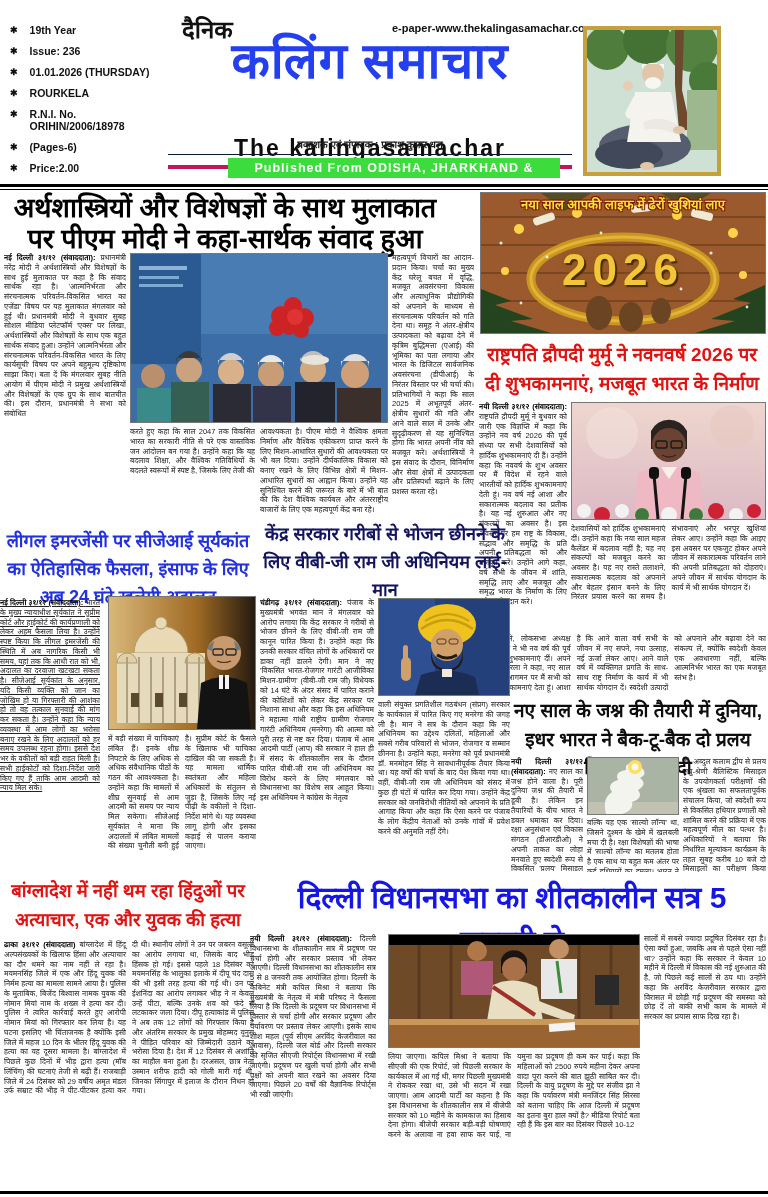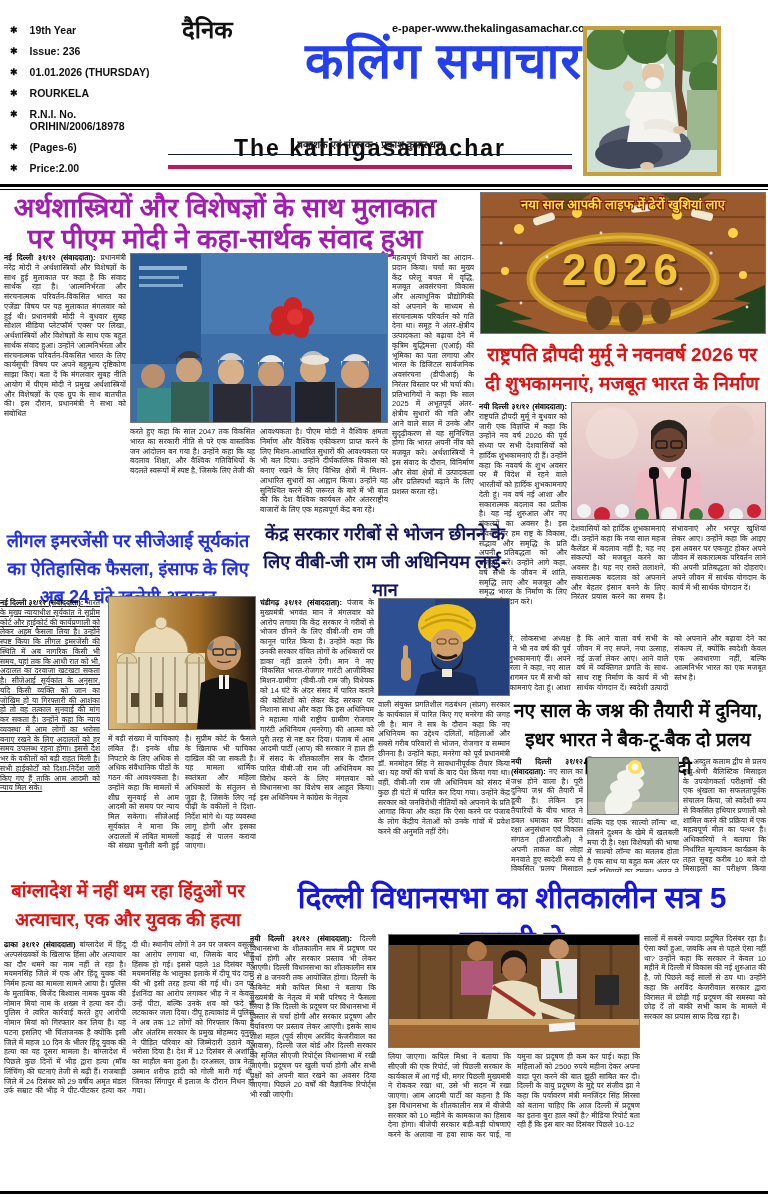--- a/index.html
+++ b/index.html
@@ -4,29 +4,29 @@
 <style>
   html,body{margin:0;padding:0;background:#e9e9e9;}
   .page{position:relative;width:768px;height:1197px;background:#ffffff;margin:0 auto;
         font-family:"Liberation Sans",sans-serif;color:#1b1b1b;overflow:hidden;}
   .abs{position:absolute;}
   
   .info-item{display:flex;align-items:flex-start;margin-bottom:9px;font-size:10.5px;font-weight:bold;color:#111;}
   .info-bullet{font-size:9px;margin-right:12px;margin-top:1px;}
   .epaper{font-size:11px;font-weight:bold;color:#111;}
   .dainik{font-size:24px;font-weight:bold;color:#111;}
-  .masthead{font-size:50px;line-height:1.35;font-weight:800;color:#2440ee;text-align:right;letter-spacing:1px;}
+  .masthead{font-size:50px;line-height:1.35;font-weight:800;color:#2440ee;text-align:center;letter-spacing:1px;}
   .mast-en{font-size:23px;font-weight:800;letter-spacing:2px;color:#0d0d0d;text-align:center;
            border-bottom:4px solid #be185d;padding-bottom:3px;margin-top:31px;}
   .publisher{font-size:10px;font-weight:bold;text-align:center;border-bottom:1px solid #0f172a;padding-bottom:3px;}
   .banner{background:#3ddc3d;color:#ffffff;font-weight:bold;font-size:12.5px;text-align:center;line-height:20px;height:20px;letter-spacing:1px;}
   .rule{background:#000;}
   
   .hl{font-weight:800;text-align:center;}
-  .hl-main{font-size:27px;line-height:1.15;color:#a21caf;text-align:center;}
+  .hl-main{font-size:27px;line-height:1.15;color:#000000;text-align:center;}
   .hl-red{color:#e01212;}
   .hl-blue{color:#2230e0;}
   .hl-navy{color:#14145e;}
   .hl-bigblue{color:#1515e6;}
   
   .col{font-size:7.5px;line-height:1.3;text-align:justify;color:#222;overflow:hidden;}
   .col b{color:#000;}
   .cols2{column-count:2;column-gap:6px;}
   .cols3{column-count:3;column-gap:6px;}
   .photo{border:1px solid #777;box-sizing:border-box;overflow:hidden;background:#ccc;}
@@ -71,20 +71,21 @@
         <span class="info-bullet">✱</span>
         <span>Price:2.00</span>
       </div>
   </div>
 
   <div class="abs epaper" style="left:392px;top:22px;">e-paper-www.thekalingasamachar.com</div>
   <div class="abs dainik" style="left:182px;top:12px;">दैनिक</div>
   <div class="abs masthead" style="left:158px;top:28px;width:424px;">कलिंग समाचार</div>
   <div class="abs mast-en" style="left:168px;top:104px;width:404px;">The kalingasamachar</div>
   <div class="abs publisher" style="left:168px;top:137px;width:404px;">प्रकाशक एवं संपादक : प्रकाश कुमार धल</div>
+  <div class="abs banner" style="left:228px;top:158px;width:332px;">Published From ODISHA, JHARKHAND &amp; CHHATTISHGARH</div>
 
   <div class="abs" style="left:583px;top:26px;width:138px;height:150px;border:4px solid #c5a03f;box-sizing:border-box;background:#d9e6d2;">
     <svg width="130" height="142" viewBox="0 0 130 142">
       <rect width="130" height="142" fill="#cfe0d4"></rect>
       <circle cx="20" cy="18" r="22" fill="#4f7d3c"></circle>
         <circle cx="60" cy="10" r="24" fill="#447235"></circle>
         <circle cx="105" cy="16" r="26" fill="#548341"></circle>
         <circle cx="120" cy="50" r="18" fill="#4a7a3a"></circle>
       <path d="M88 0 L97 0 L95 60 L104 100 L92 100 L88 55 Z" fill="#6d4a2e"></path>
       <rect x="100" y="60" width="30" height="60" fill="#9db88f"></rect>

